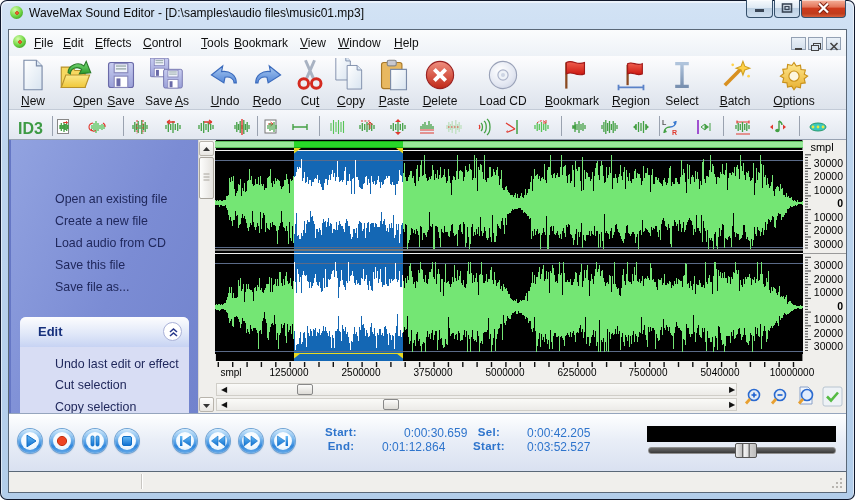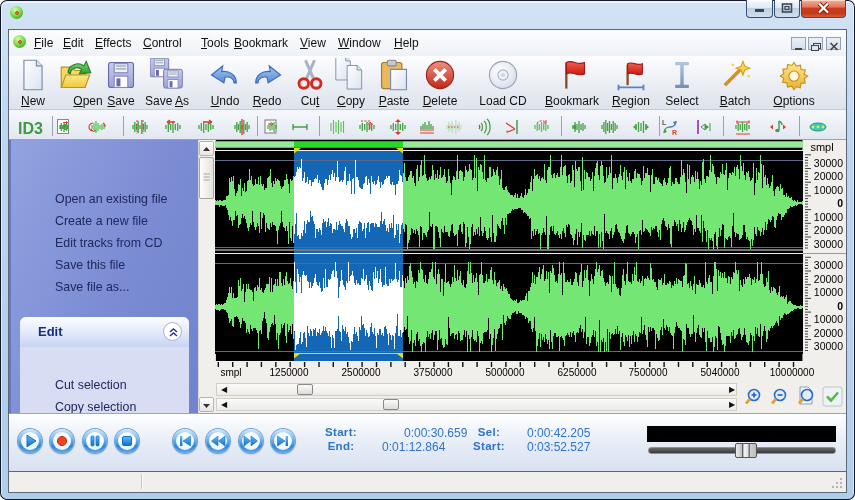--- a/index.html
+++ b/index.html
@@ -110,20 +110,21 @@
       </linearGradient>
 <linearGradient id="gr" x1="0" y1="0" x2="0" y2="1">
         <stop offset="0" stop-color="#ffe890"></stop>
         <stop offset="1" stop-color="#e8b030"></stop>
       </linearGradient>
 </defs>
   </svg>
 <div id="win">
 <div id="frame"></div>
 <div id="appico"></div>
+<div id="title">WaveMax Sound Editor - [D:\samples\audio files\music01.mp3]</div>
 <div class="cap" id="cmin"><svg width="25" height="16" viewBox="0 0 25 16">
         <rect x="8" y="9" width="9" height="3" fill="#3a4656"></rect>
       </svg></div>
 <div class="cap" id="cmax"><svg width="24" height="16" viewBox="0 0 24 16">
         <rect x="7.5" y="4" width="9" height="8" fill="none" stroke="#3a4656" stroke-width="1.6"></rect>
         <rect x="10" y="6.5" width="4" height="3" fill="none" stroke="#3a4656" stroke-width="1.3"></rect>
       </svg></div>
 <div class="cap" id="ccls"><svg width="43" height="16" viewBox="0 0 43 16">
         <path d="M17 3.5l9 9M26 3.5l-9 9" stroke="#802010" stroke-width="4"></path>
         <path d="M17 3.5l9 9M26 3.5l-9 9" stroke="#fff" stroke-width="2.2"></path>
@@ -382,33 +383,34 @@
     <div class="msep" style="left:123px"></div>
     <div class="msep" style="left:257px"></div>
     <div class="msep" style="left:319px"></div>
     <div class="msep" style="left:561px"></div>
     <div class="msep" style="left:659px"></div>
     <div class="msep" style="left:723px"></div>
     <div class="msep" style="left:799px"></div>
 <div id="pane">
       <div class="plink" style="top:52px">Open an existing file</div>
       <div class="plink" style="top:73.9px">Create a new file</div>
-      <div class="plink" style="top:95.80000000000001px">Edit tracks from CD</div>
+      <div class="plink" style="top:95.80000000000001px">Load audio from CD</div>
       <div class="plink" style="top:117.70000000000002px">Save this file</div>
       <div class="plink" style="top:139.60000000000002px">Save file as...</div>
       <div class="card" style="top:177px;height:96px">
         <div class="chead">
           <b>Edit</b>
           <div class="chev">
             <svg width="13" height="13" viewBox="0 0 13 13">
               <path d="M3 6l3.5-3L10 6M3 10l3.5-3L10 10" fill="none" stroke="#2a3a8c" stroke-width="1.6"></path>
             </svg>
           </div>
         </div>
       </div>
+      <div class="plink" style="top:216.5px">Undo last edit or effect</div>
       <div class="plink" style="top:238.4px">Cut selection</div>
       <div class="plink" style="top:260.3px">Copy selection</div>
     </div>
 <div id="pscroll"></div>
 <div class="sbtn" style="top:141px"><svg width="13" height="13" viewBox="0 0 13 13">
         <path d="M6.5 4l3.5 4H3z" fill="#333"></path>
       </svg></div>
 <div class="sbtn" style="top:397px"><svg width="13" height="13" viewBox="0 0 13 13">
         <path d="M6.5 9L3 5h7z" fill="#333"></path>
       </svg></div>

